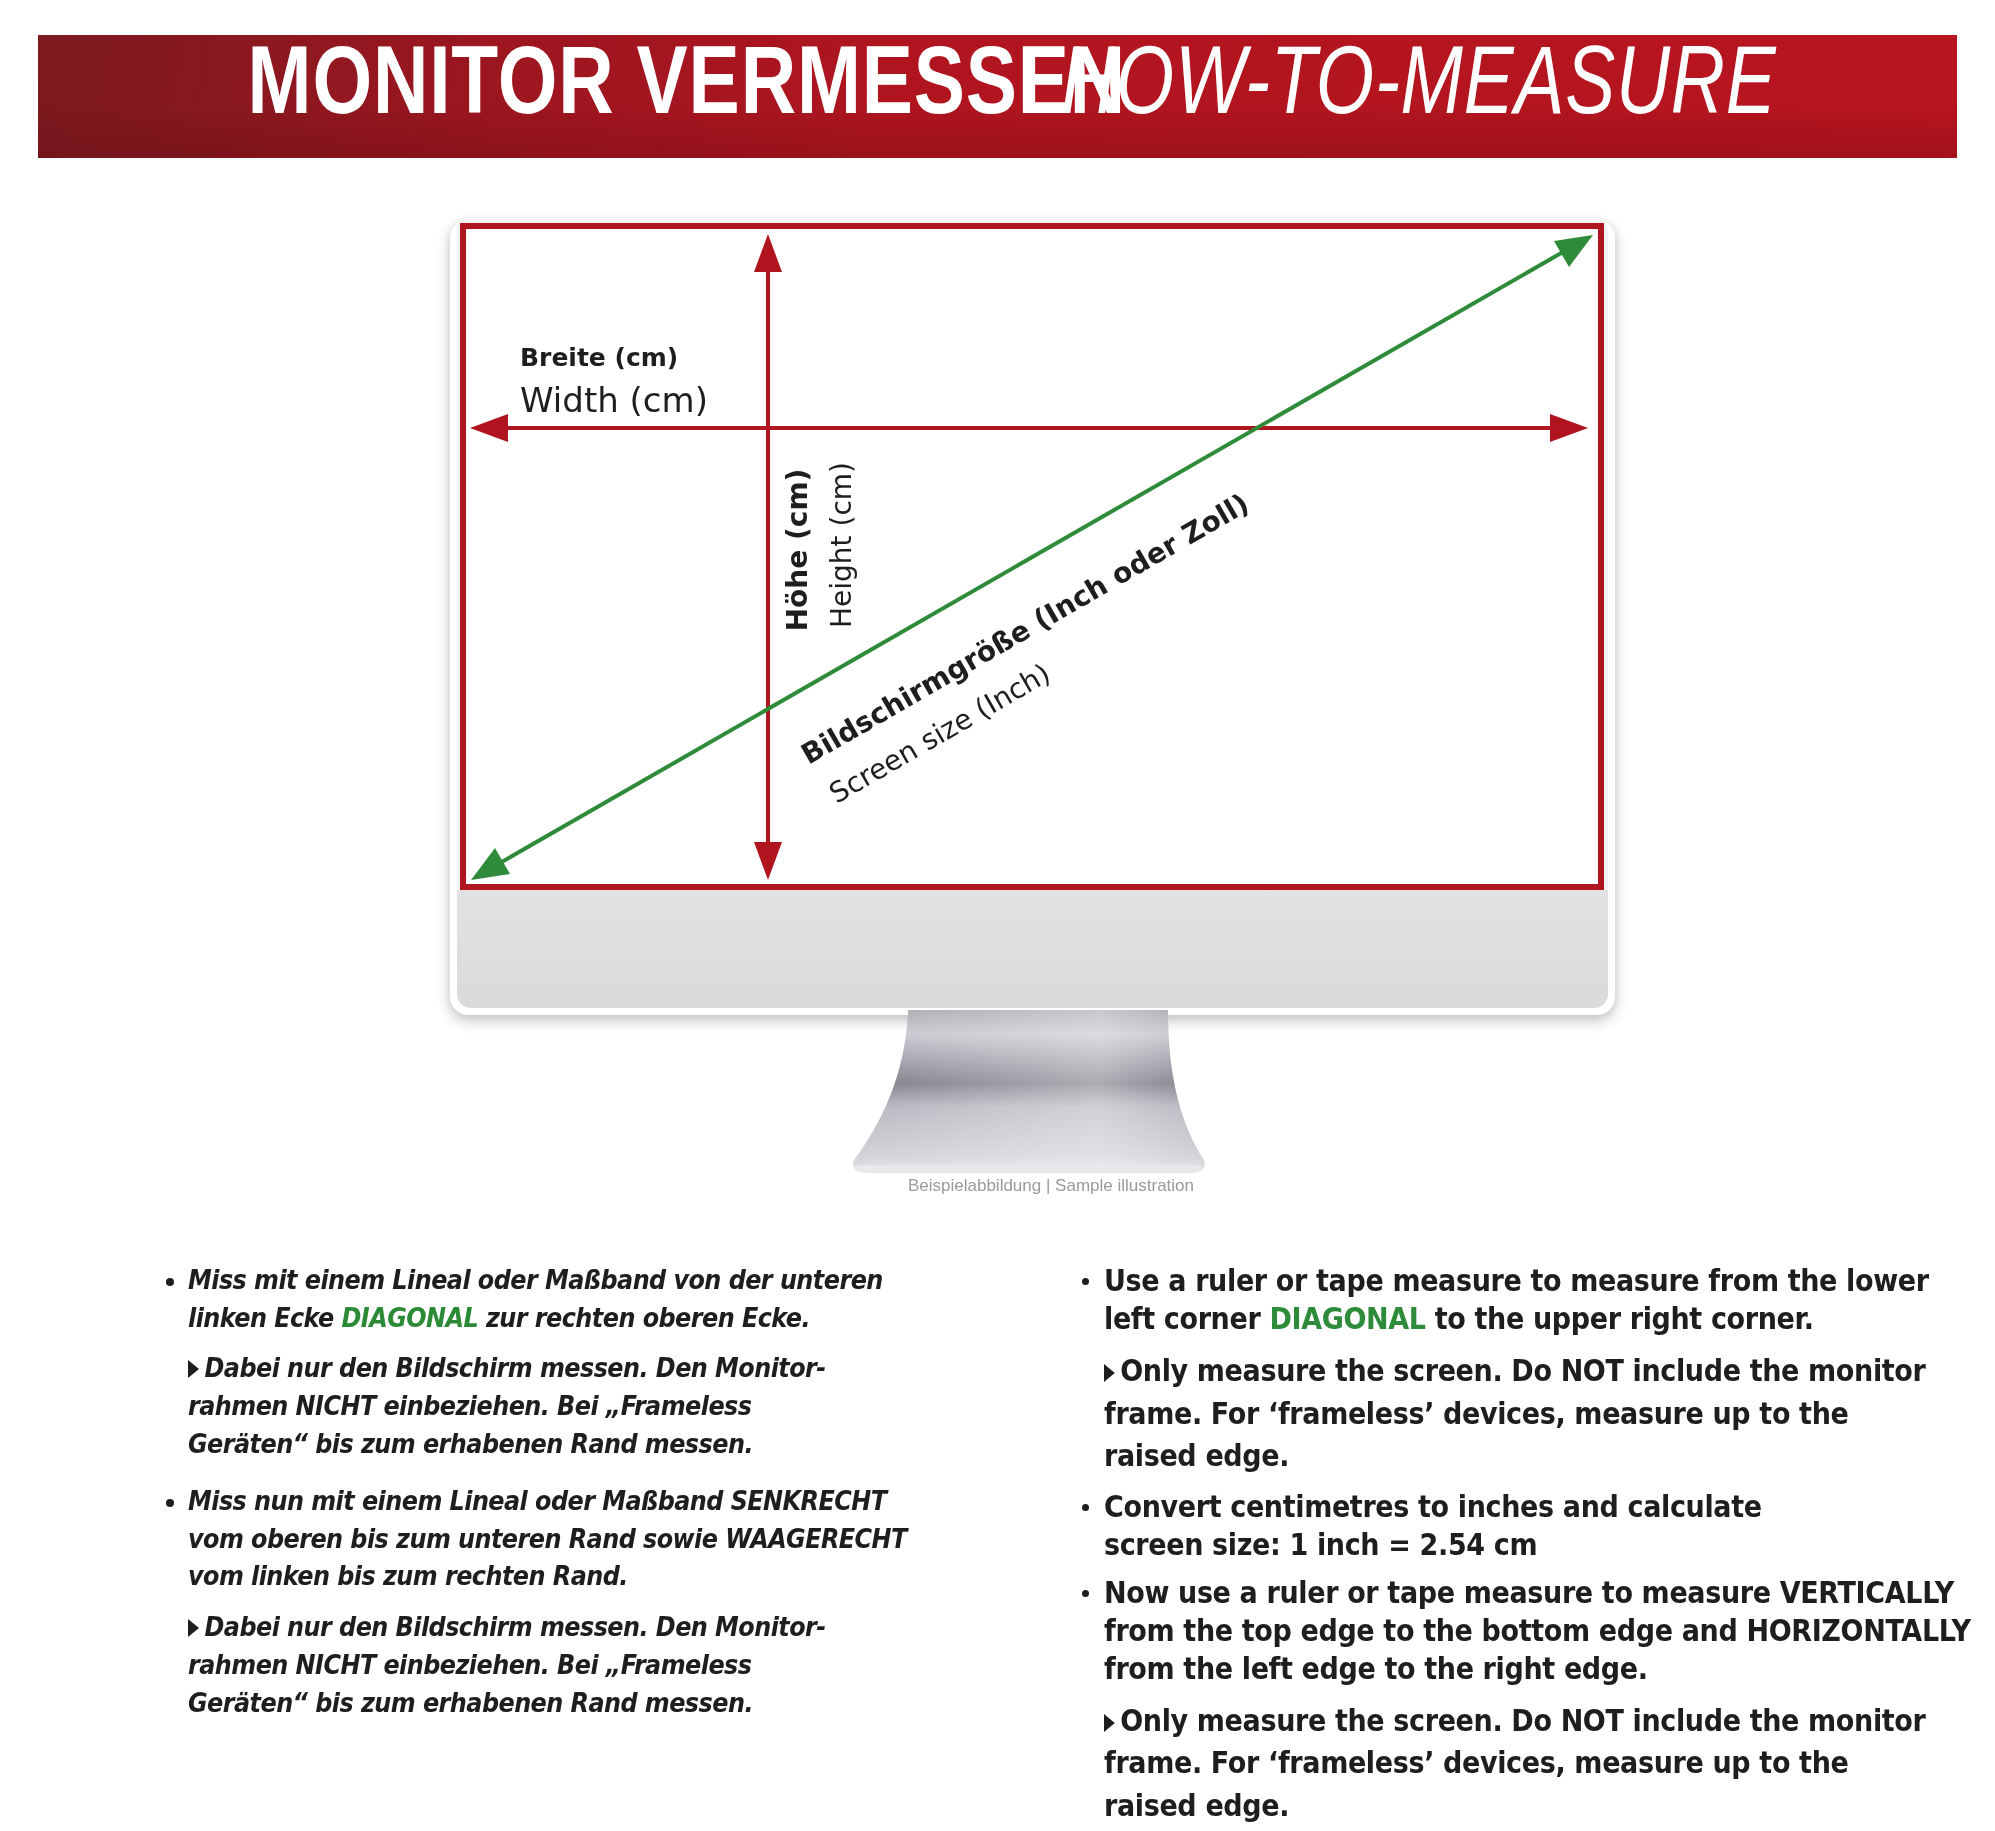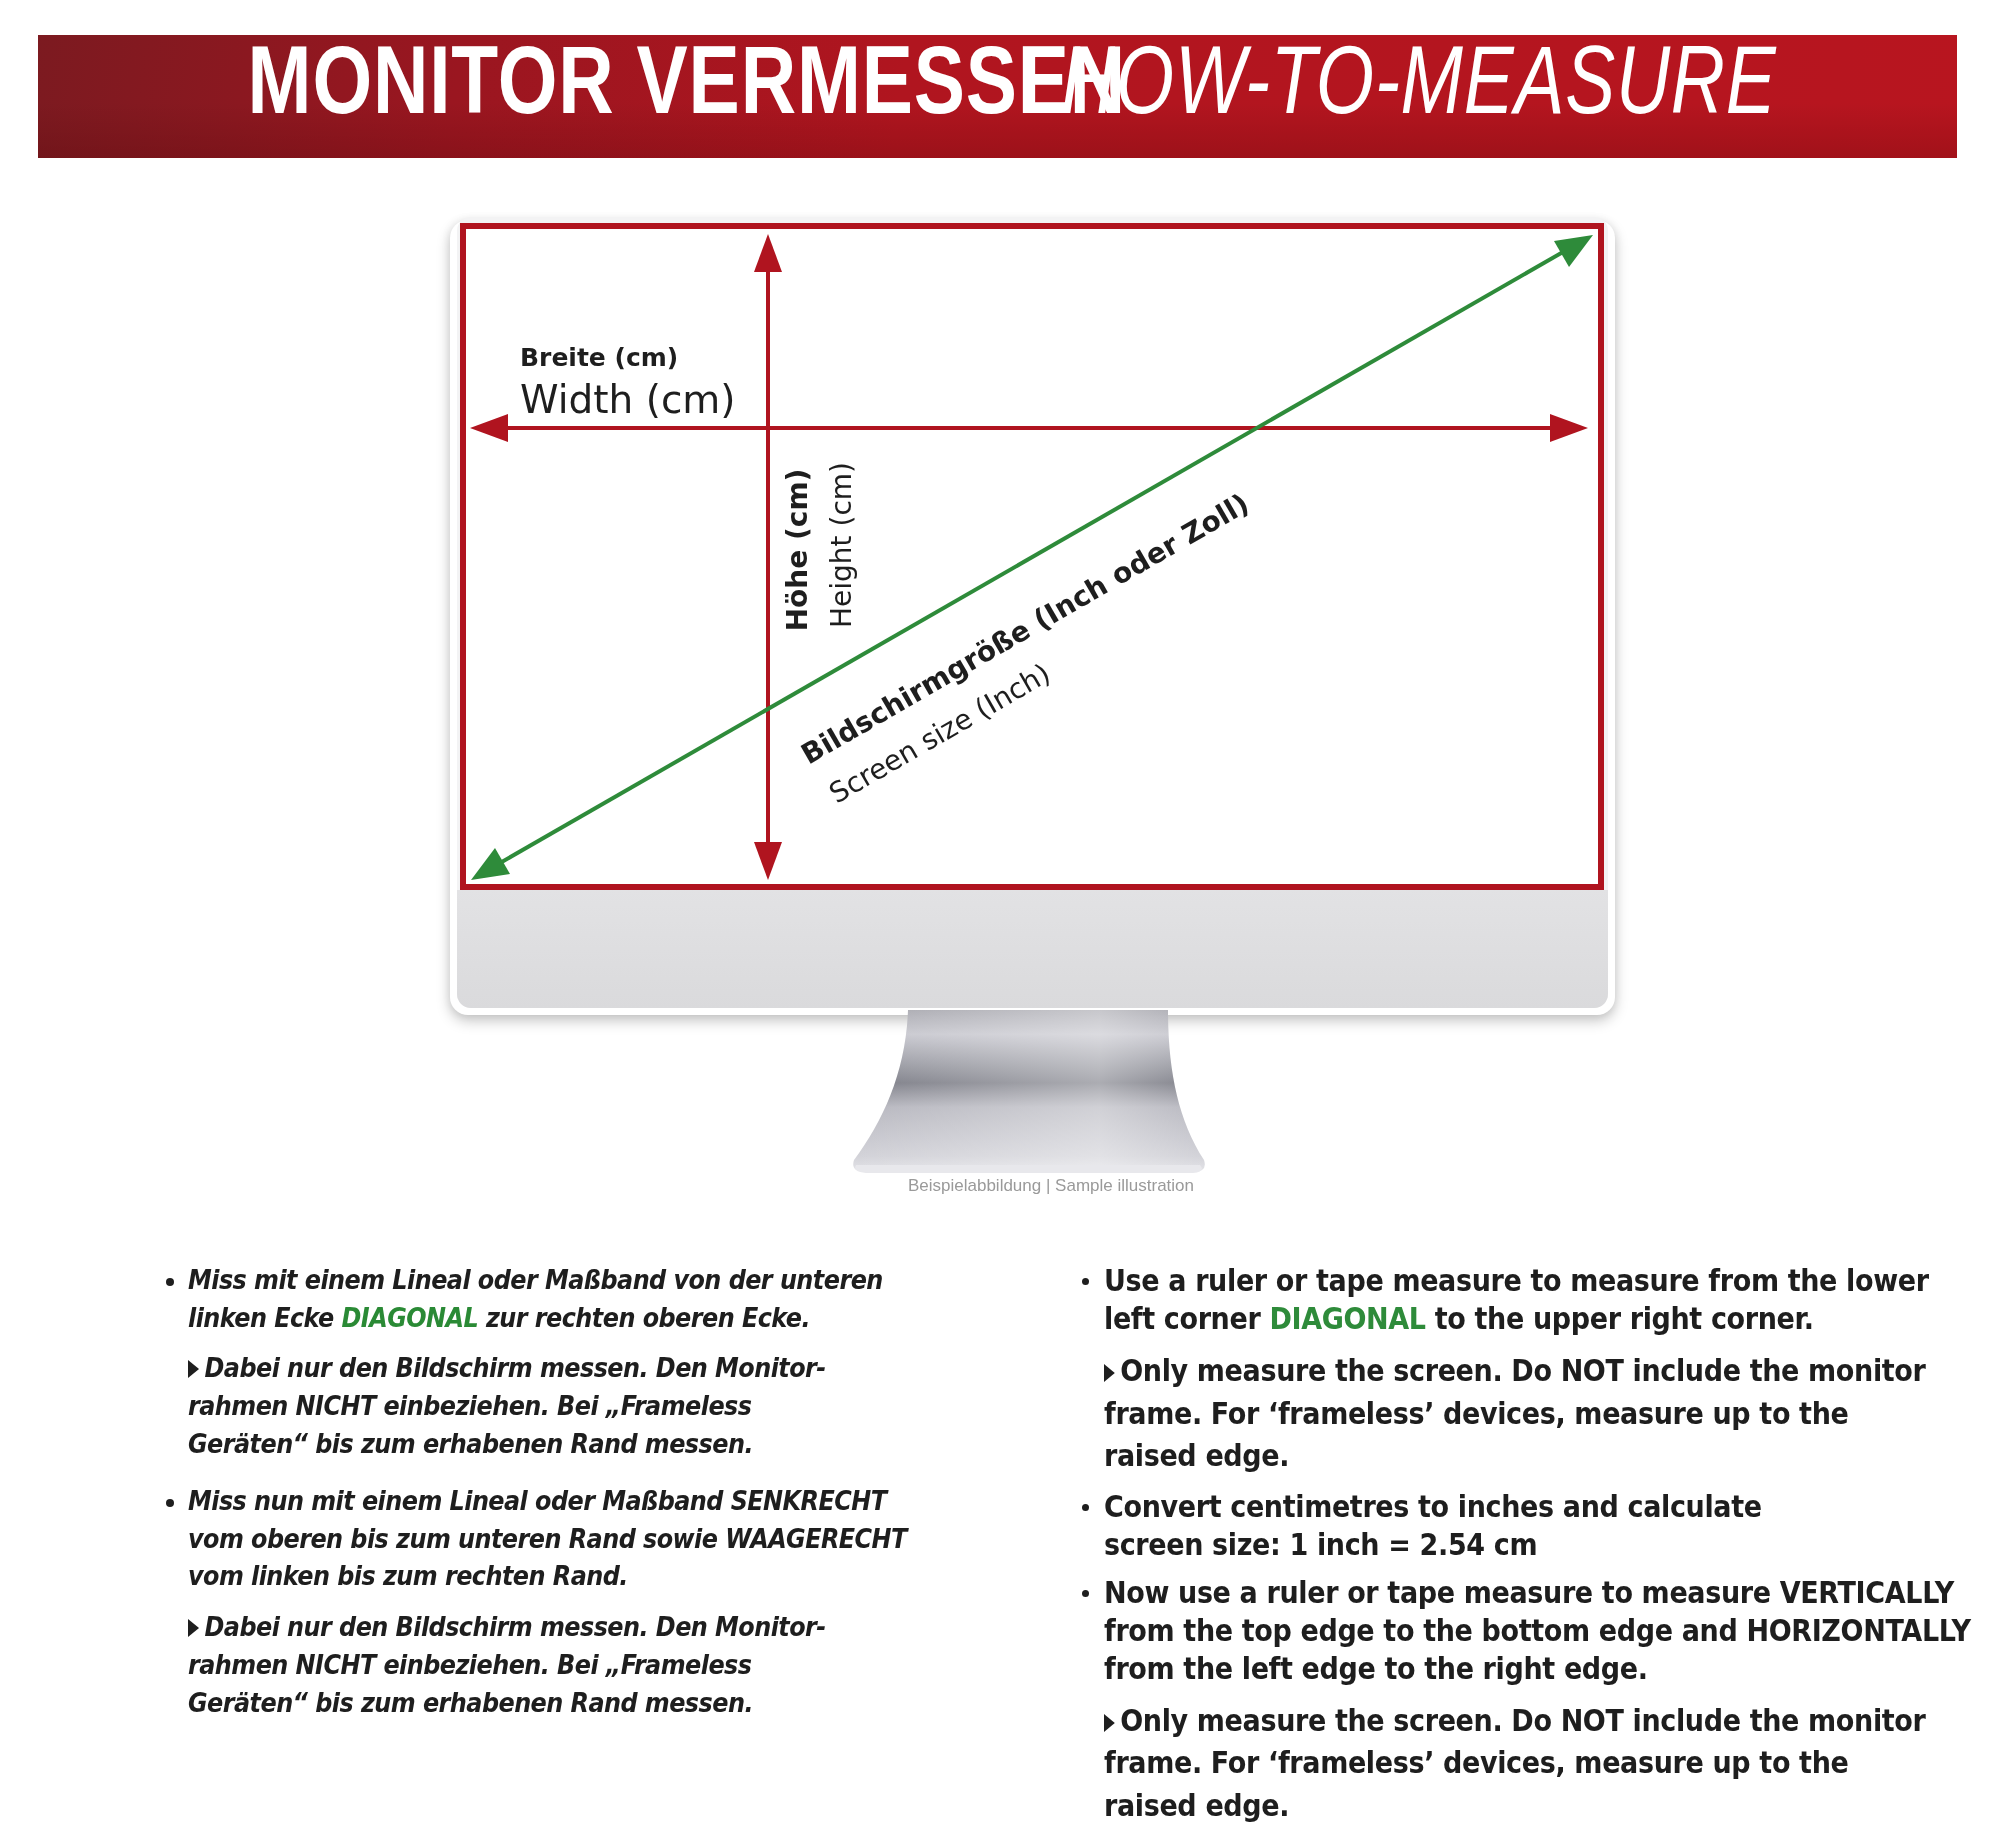--- a/index.html
+++ b/index.html
@@ -35,21 +35,21 @@
             background:#ffffff; box-sizing:border-box; border:6px solid #b0141f; }
 
   .stand { position:absolute; left:848px; top:1010px; width:360px; height:165px; }
 
   .diagram-svg { position:absolute; left:0; top:0; width:1995px; height:1831px; pointer-events:none; }
 
   .lbl-bold { font-family:"DejaVu Sans", sans-serif; font-weight:bold; color:#1e1e1e; }
   .lbl-reg  { font-family:"DejaVu Sans", sans-serif; font-weight:normal; color:#1e1e1e; }
 
   .breite { position:absolute; left:520px; top:338px; font-size:25px; line-height:40px; }
-  .width-l { position:absolute; left:520px; top:380px; font-size:39px; line-height:40px; }
+  .width-l { position:absolute; left:520px; top:380px; font-size:34px; line-height:40px; }
 
   .hoehe { position:absolute; left:797px; top:550px; font-size:28px; white-space:nowrap;
            transform: translate(-50%,-50%) rotate(-90deg); }
   .height-l { position:absolute; left:841px; top:545px; font-size:28px; white-space:nowrap;
            transform: translate(-50%,-50%) rotate(-90deg); }
 
   .diag-de { position:absolute; left:812px; top:738px; font-size:28px; white-space:nowrap;
            transform-origin:left bottom; transform: rotate(-30deg); }
   .diag-en { position:absolute; left:840px; top:777px; font-size:28px; white-space:nowrap;
            transform-origin:left bottom; transform: rotate(-30deg); }

